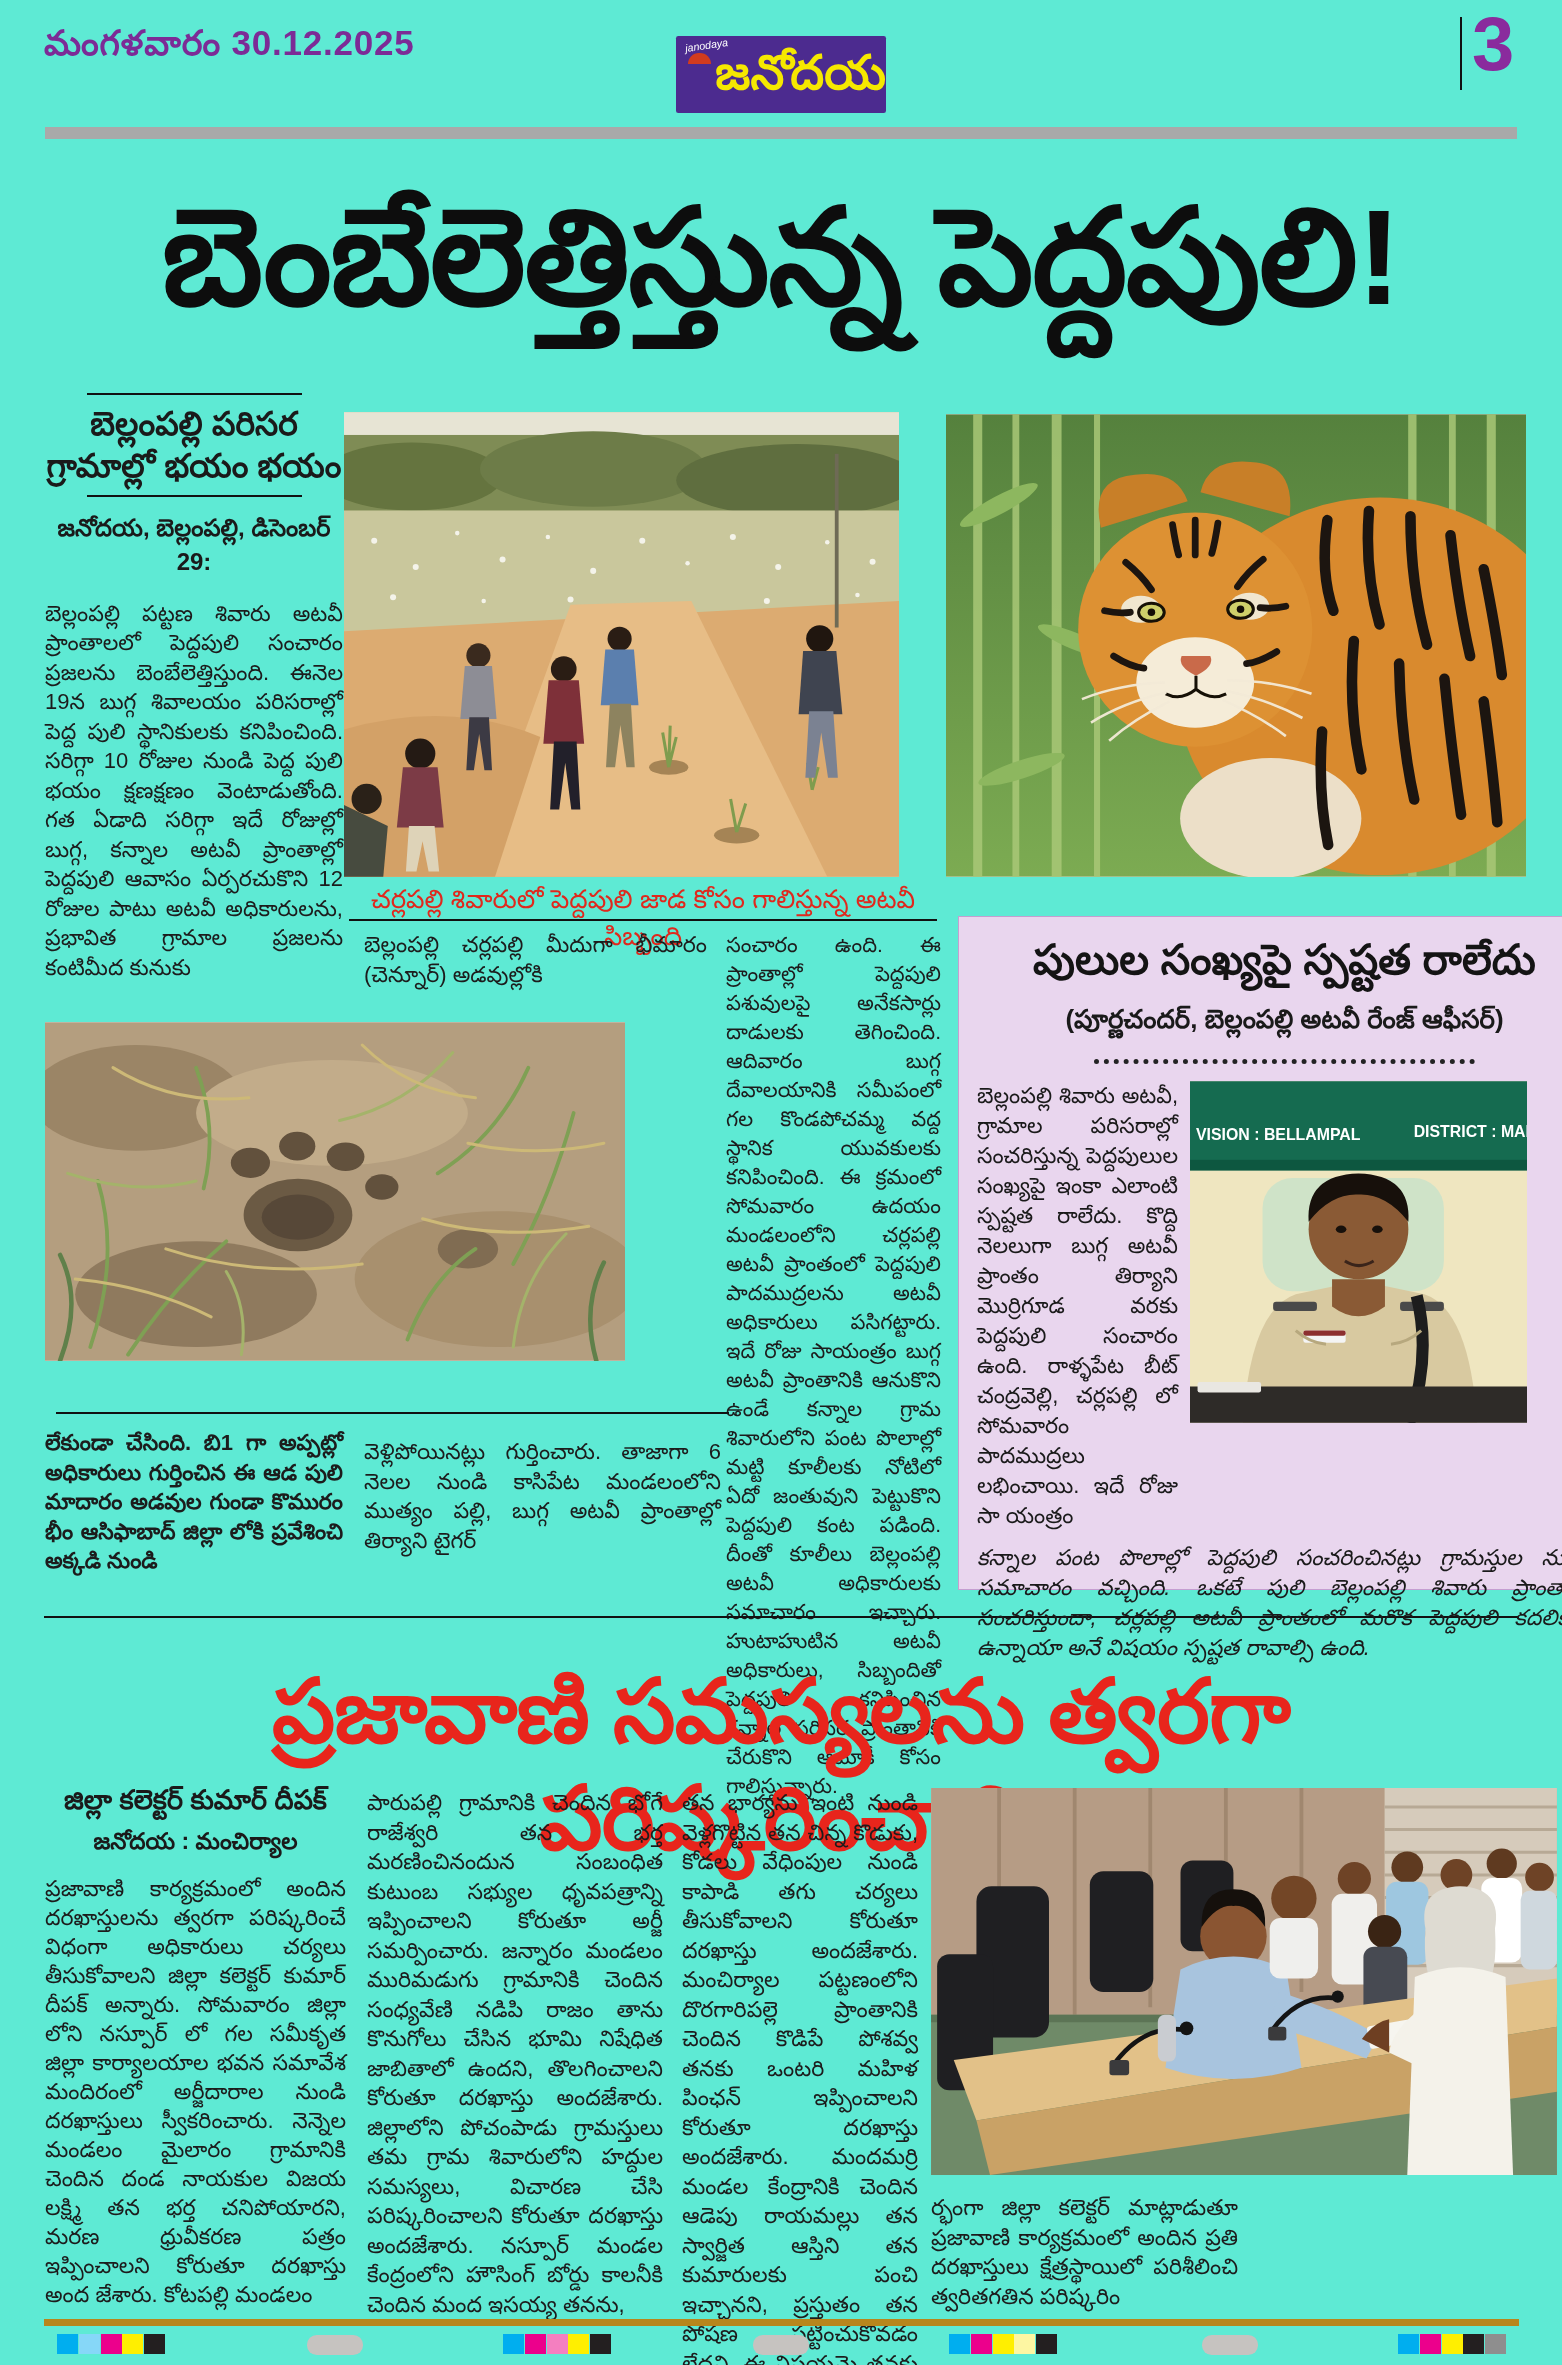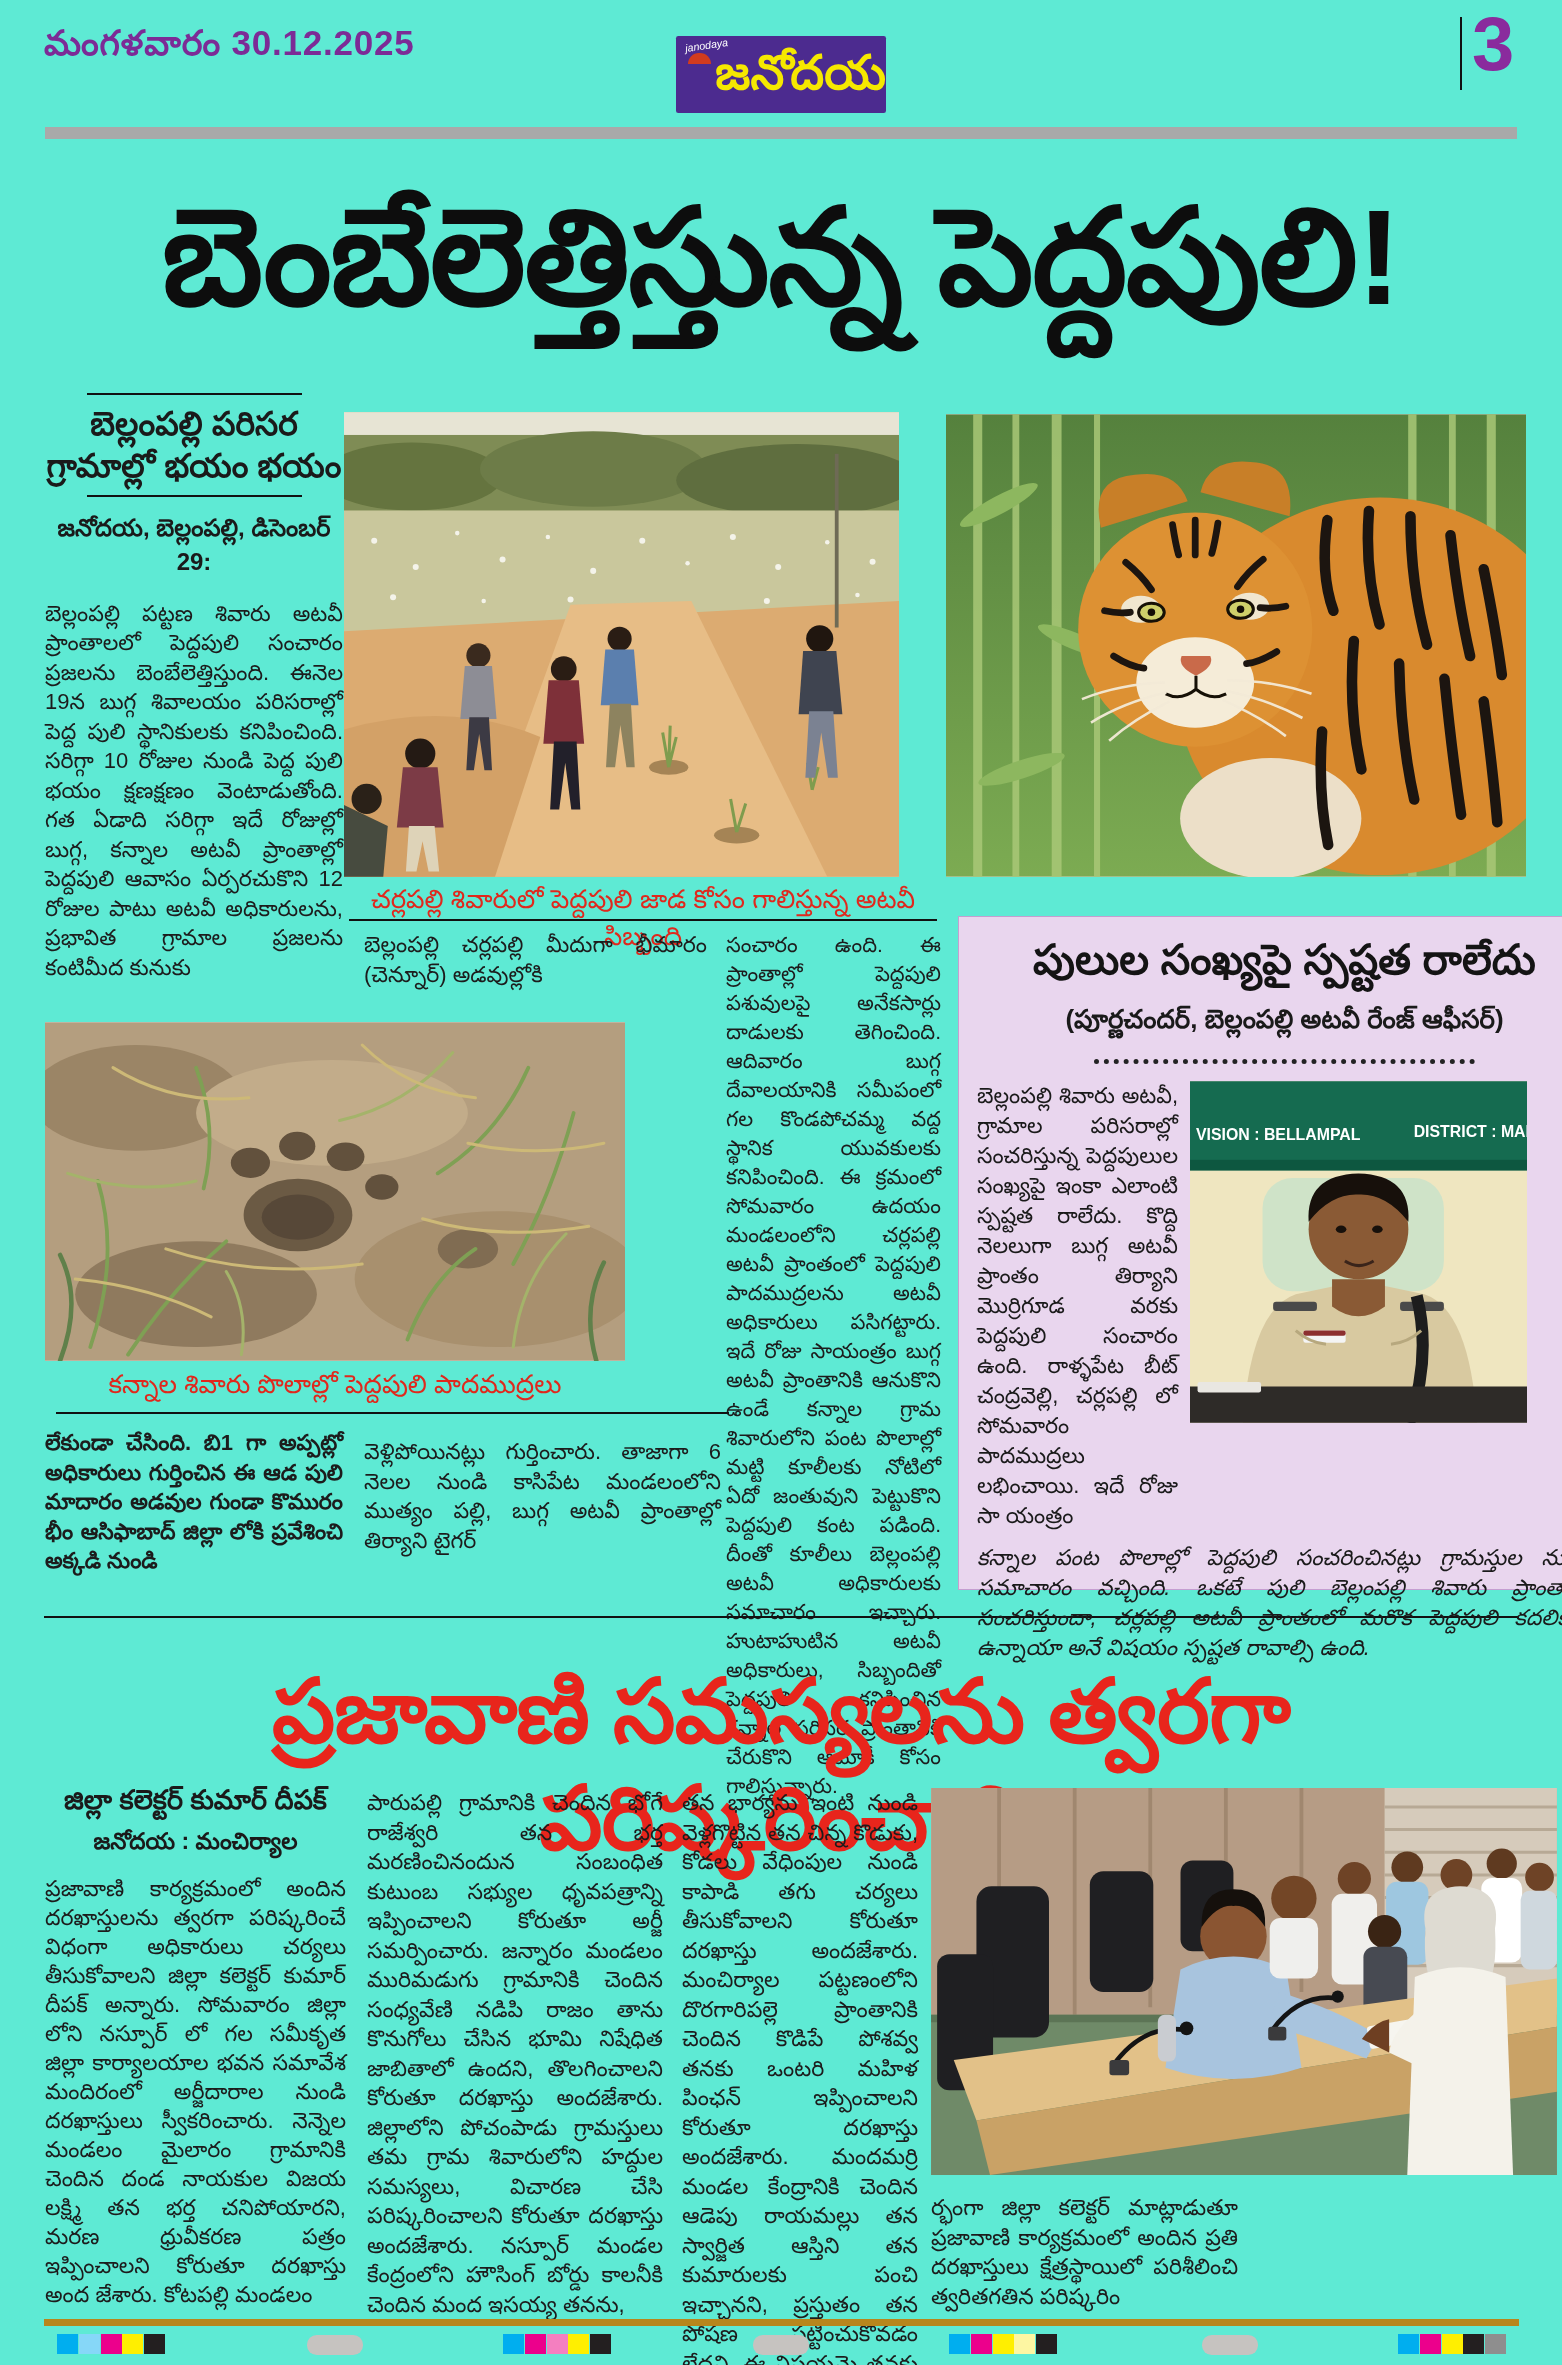--- a/index.html
+++ b/index.html
@@ -293,21 +293,20 @@
             <path d="M560,160 q90,20 180,0"></path>
         </g>
         <g stroke="#60804a" stroke-width="6">
           <path d="M20,448 q30,-80 0,-140"></path>
             <path d="M730,448 q-20,-70 10,-130"></path>
         </g>
       </g>
     </svg>
   </div>
 
-  <div class="caption red cap2">కన్నాల శివారు పొలాల్లో పెద్దపులి పాదముద్రలు</div>
   <div class="rule cap2-rule"></div>
 
   <div class="colA2 body-txt">లేకుండా చేసింది. బి1 గా అప్పట్లో అధికారులు గుర్తించిన ఈ ఆడ పులి మాదారం అడవుల గుండా కొమురం భీం ఆసిఫాబాద్ జిల్లా లోకి ప్రవేశించి అక్కడి నుండి</div>
   <div class="colB2 body-txt">వెళ్లిపోయినట్లు గుర్తించారు. తాజాగా 6 నెలల నుండి కాసిపేట మండలంలోని ముత్యం పల్లి, బుగ్గ అటవీ ప్రాంతాల్లో తిర్యాని టైగర్</div>
 
   <div class="rule full-rule"></div>
 
   <div class="pbox">
     <div class="pbox-title">పులుల సంఖ్యపై స్పష్టత రాలేదు</div>
     <div class="pbox-byline">(పూర్ణచందర్, బెల్లంపల్లి అటవీ రేంజ్ ఆఫీసర్)</div>

